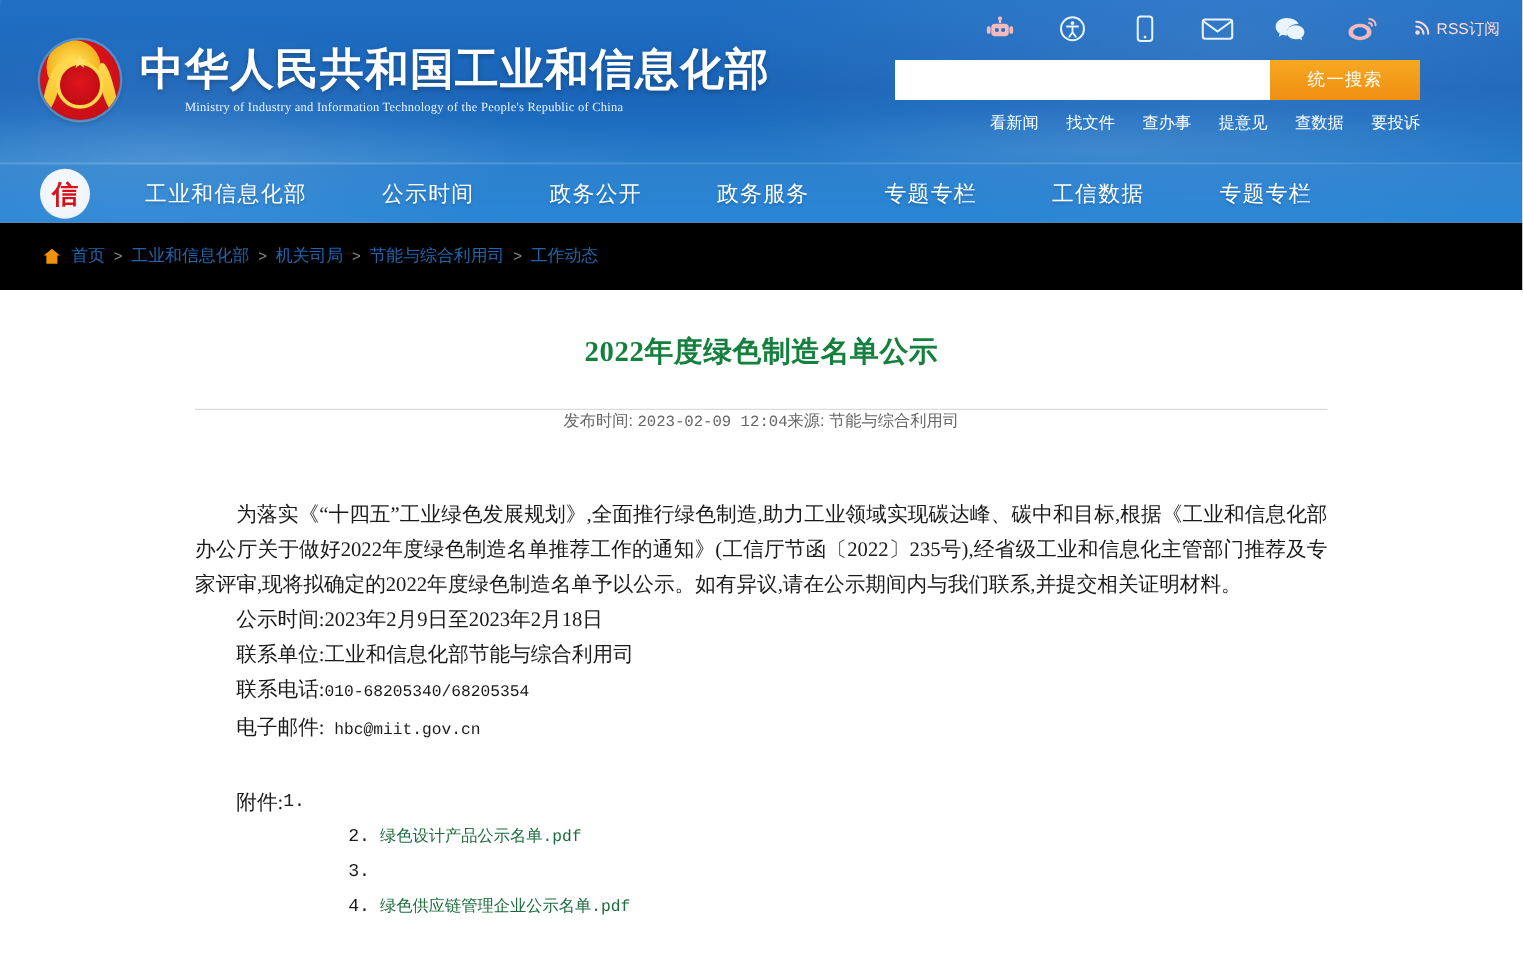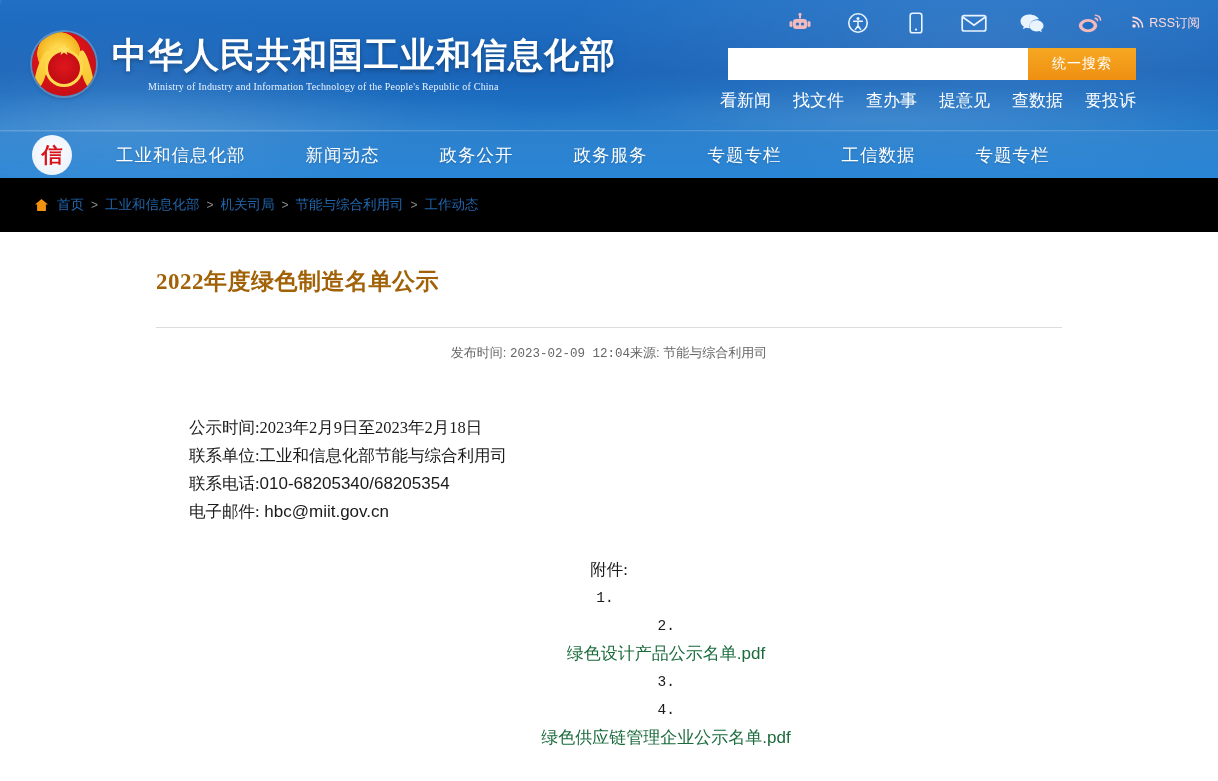--- a/index.html
+++ b/index.html
@@ -125,40 +125,40 @@
   }
   .searchwrap input {
     width: 300px; height: 32px;
     border: none; outline: none;
     padding: 0 10px;
     font-size: 13px;
     background: #fff;
     color: #333;
   }
   .searchbtn {
-    width: 108px; height: 32px;
+    width: 120px; height: 32px;
     border: none;
     background: linear-gradient(180deg, #f6a821, #ef8f12);
     color: #fff;
     font-size: 14px;
     letter-spacing: 1px;
     cursor: pointer;
     font-family: "Liberation Sans", sans-serif;
   }
 
   .quicklinks {
     position: absolute;
     right: 82px; top: 89px;
     display: flex;
     gap: 22px;
     z-index: 4;
   }
   .quicklinks span {
     color: #ffffff;
-    font-size: 17px;
+    font-size: 13px;
     cursor: pointer;
   }
 
   .nav {
     position: absolute;
     left: 0; right: 0; bottom: 0;
     height: 48px;
     display: flex;
     align-items: center;
     z-index: 4;
@@ -209,56 +209,54 @@
     font-size: 12px;
     margin: 0 7px;
   }
 
   
   .article {
     width: 906px;
     margin: 0 auto;
   }
   .art-title {
-    text-align: left;
+    text-align: center;
     font-size: 23px;
     font-weight: bold;
-    color: #a16207;
+    color: #15803d;
     padding: 34px 0 30px;
     letter-spacing: 0.5px;
     font-family: "Liberation Serif", serif;
   }
   .art-meta {
     border-top: 1px solid #dcdcdc;
-    padding-top: 16px;
     display: flex;
     justify-content: center;
     color: #666;
     font-size: 13px;
   }
   .art-meta .mono { font-family: "Liberation Mono", monospace; font-size: 12.5px; }
 
   .art-body {
     margin-top: 52px;
     color: #1a1a1a;
     font-size: 16.5px;
     line-height: 28px;
     font-family: "Liberation Serif", serif;
   }
   .art-body p { margin: 0; }
   .p-indent { text-indent: 2em; text-align: justify; }
-  .mono-inline { font-family: Liberation Sans, sans-serif; font-size: 17px; }
+  .mono-inline { font-family: Liberation Mono, monospace; font-size: 13px; }
 
   .attach {
     margin-top: 30px;
   }
   .attach-row {
     display: flex;
-    align-items: center;
-    flex-direction: column;
+    align-items: flex-start;
   }
   .attach-lead { width: 2em; }
   .attach-num {
     width: 26px;
     text-align: right;
     margin-right: 8px;
     font-family: "Liberation Mono", monospace;
     font-size: 14.5px;
     color: #1a1a1a;
   }
@@ -354,21 +352,21 @@
     <span>查办事</span>
     <span>提意见</span>
     <span>查数据</span>
     <span>要投诉</span>
   </div>
 
   <div class="nav">
     <div class="nav-logo">信</div>
     <div class="nav-items">
       <span>工业和信息化部</span>
-      <span>新闻动态</span>
+      <span>公示时间</span>
       <span>政务公开</span>
       <span>政务服务</span>
       <span>专题专栏</span>
       <span>工信数据</span>
       <span>专题专栏</span>
     </div>
   </div>
 </div>
 
 <div class="crumbwrap">
@@ -395,20 +393,21 @@
       <span>发布时间:</span>
       <span class="mono">2023-02-09 12:04</span>
     </div>
     <div>
       <span>来源:</span>
       <span>节能与综合利用司</span>
     </div>
   </div>
 
   <div class="art-body">
+    <p class="p-indent">为落实《“十四五”工业绿色发展规划》,全面推行绿色制造,助力工业领域实现碳达峰、碳中和目标,根据《工业和信息化部办公厅关于做好2022年度绿色制造名单推荐工作的通知》(工信厅节函〔2022〕235号),经省级工业和信息化主管部门推荐及专家评审,现将拟确定的2022年度绿色制造名单予以公示。如有异议,请在公示期间内与我们联系,并提交相关证明材料。</p>
 
     <p class="p-indent">
       <span>公示时间:</span><span>2023年2月9日至2023年2月18日</span>
     </p>
     <p class="p-indent">
       <span>联系单位:</span><span>工业和信息化部节能与综合利用司</span>
     </p>
     <p class="p-indent">
       <span>联系电话:</span><span class="mono-inline">010-68205340/68205354</span>
     </p>

